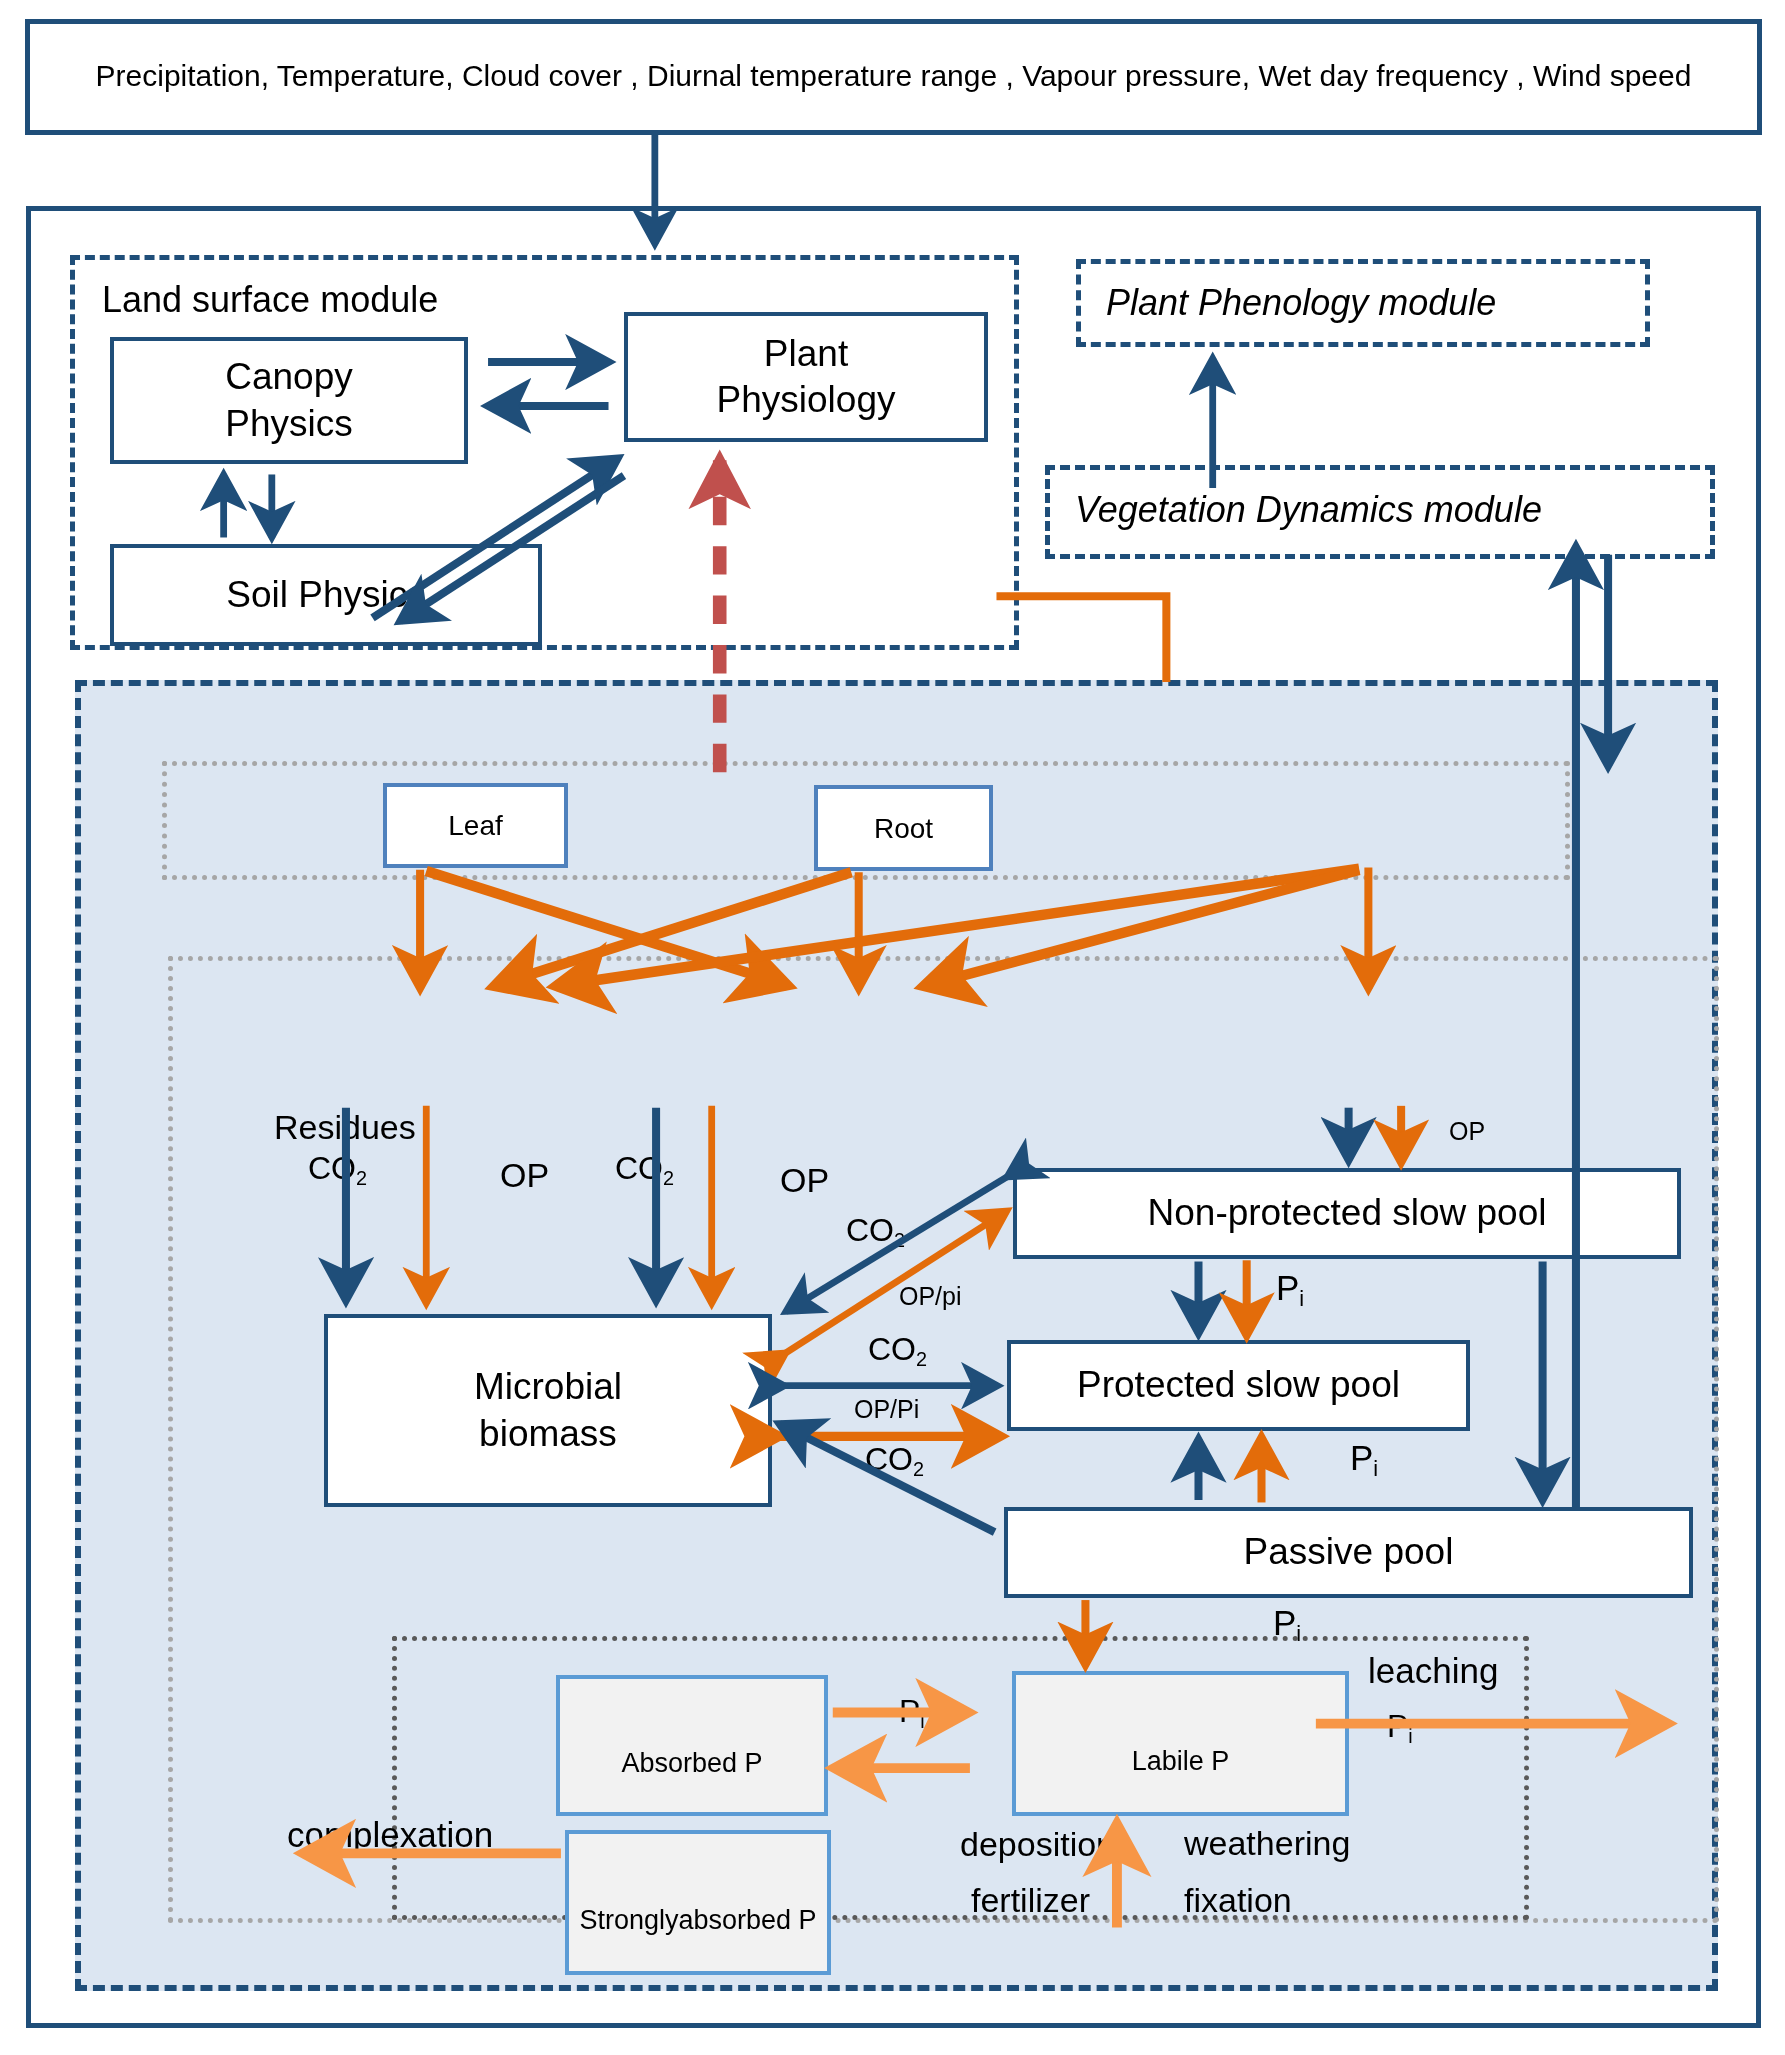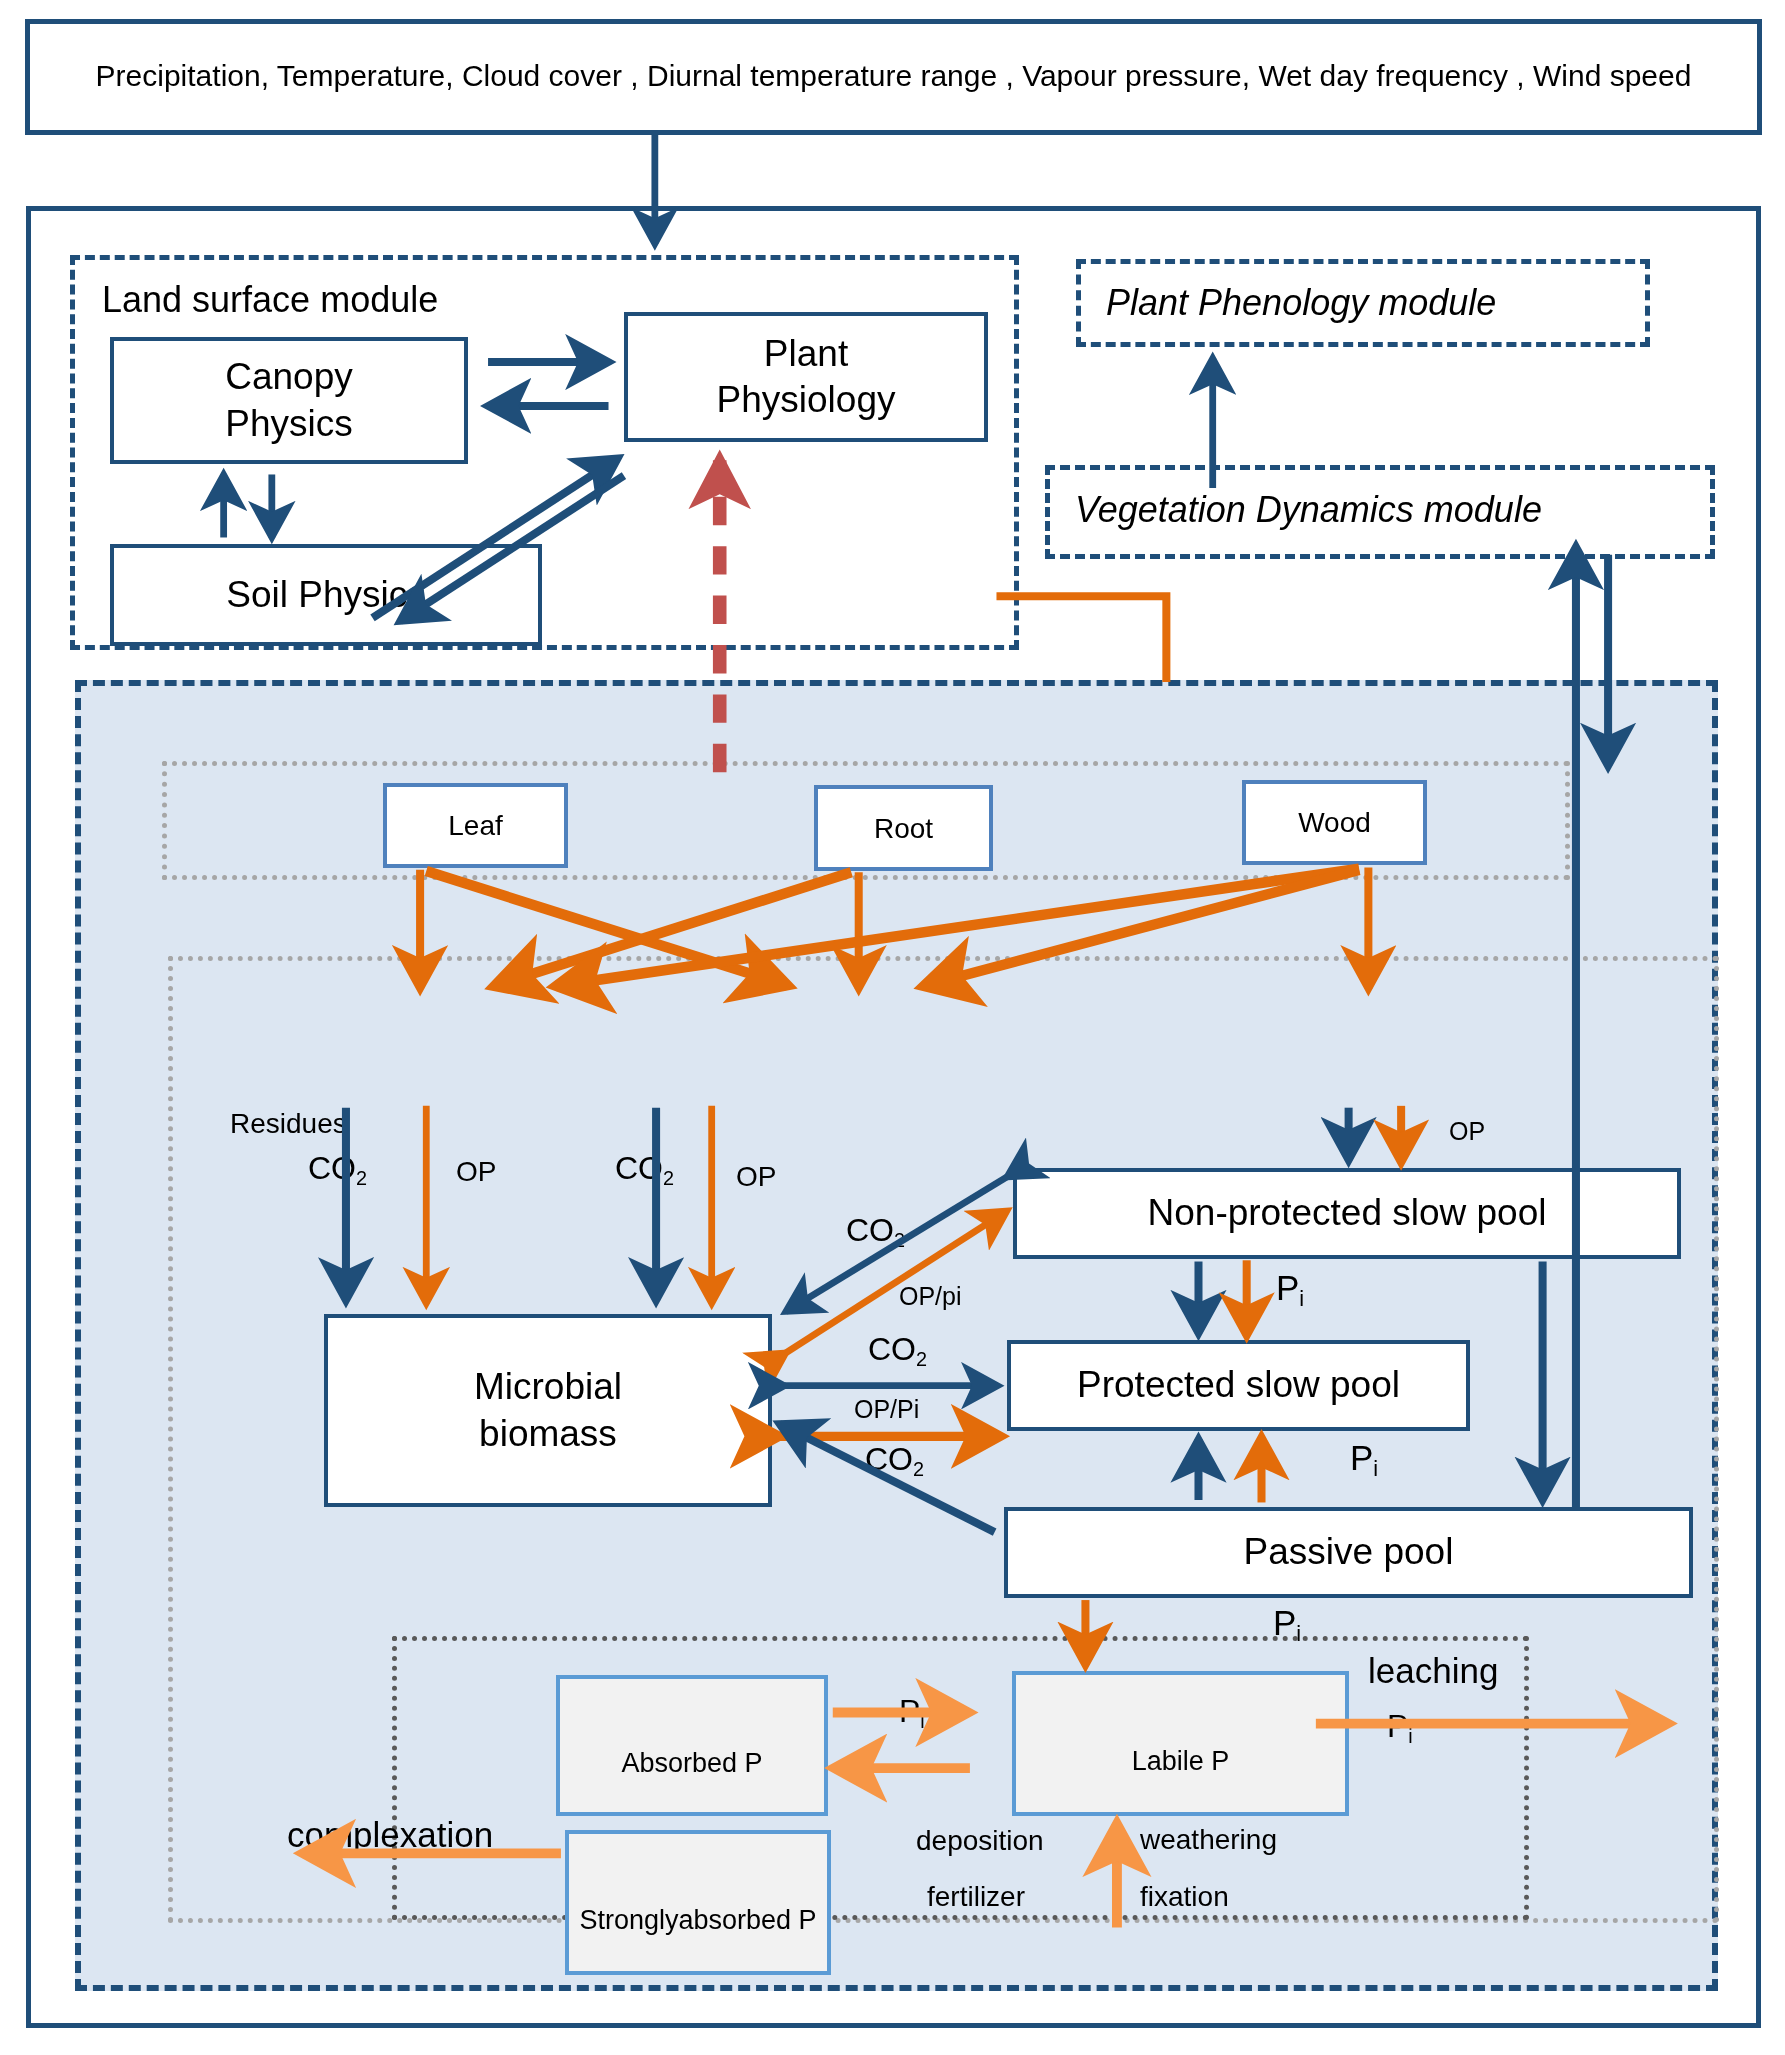--- a/index.html
+++ b/index.html
@@ -37,21 +37,21 @@
   .node-pgray span{font-size:27px;margin-top:37px;}
 
   
   .litter{background:#ffffff;border:5.6px solid #1F4E79;display:flex;}
   .litter .cell{flex:1;display:flex;align-items:center;justify-content:center;text-align:center;}
   .litter .cell span{font-size:37px;color:#000;}
   .litter .cell + .cell{border-left:4.3px solid #1F4E79;}
 
   
   .lbl{position:absolute;color:#000;white-space:nowrap;}
-  .lbl.f46{font-size:28px;}
+  .lbl.f46{font-size:34px;margin-left:44px;}
   .lbl.f40{font-size:25px;}
   .lbl.f52{font-size:32px;}
   .lbl.f56{font-size:35px;}
   .lbl sub{font-size:0.62em;vertical-align:-0.28em;}
 
   svg.ovl{position:absolute;left:0;top:0;width:1786px;height:2056px;pointer-events:none;}
 </style>
 </head>
 <body>
 
@@ -94,23 +94,20 @@
 
   <div class="abs dot-gray" style="left:162px;top:761px;width:1408px;height:119px;"></div>
 
   <div class="abs dot-gray" style="left:168px;top:956px;width:1551px;height:967px;"></div>
 
   <div class="abs node-light" style="left:383px;top:783px;width:185px;height:85px;">
     <span>Leaf</span>
   </div>
   <div class="abs node-light" style="left:814px;top:785px;width:179px;height:86px;">
     <span>Root</span>
-  </div>
-  <div class="abs node-light" style="left:1242px;top:780px;width:185px;height:85px;">
-    <span>Wood</span>
   </div>
 
 
   <div class="abs node lg" style="left:324px;top:1314px;width:448px;height:193px;">
     <span>
         <span>Microbial</span>
         <span>biomass</span>
       </span>
   </div>
 

